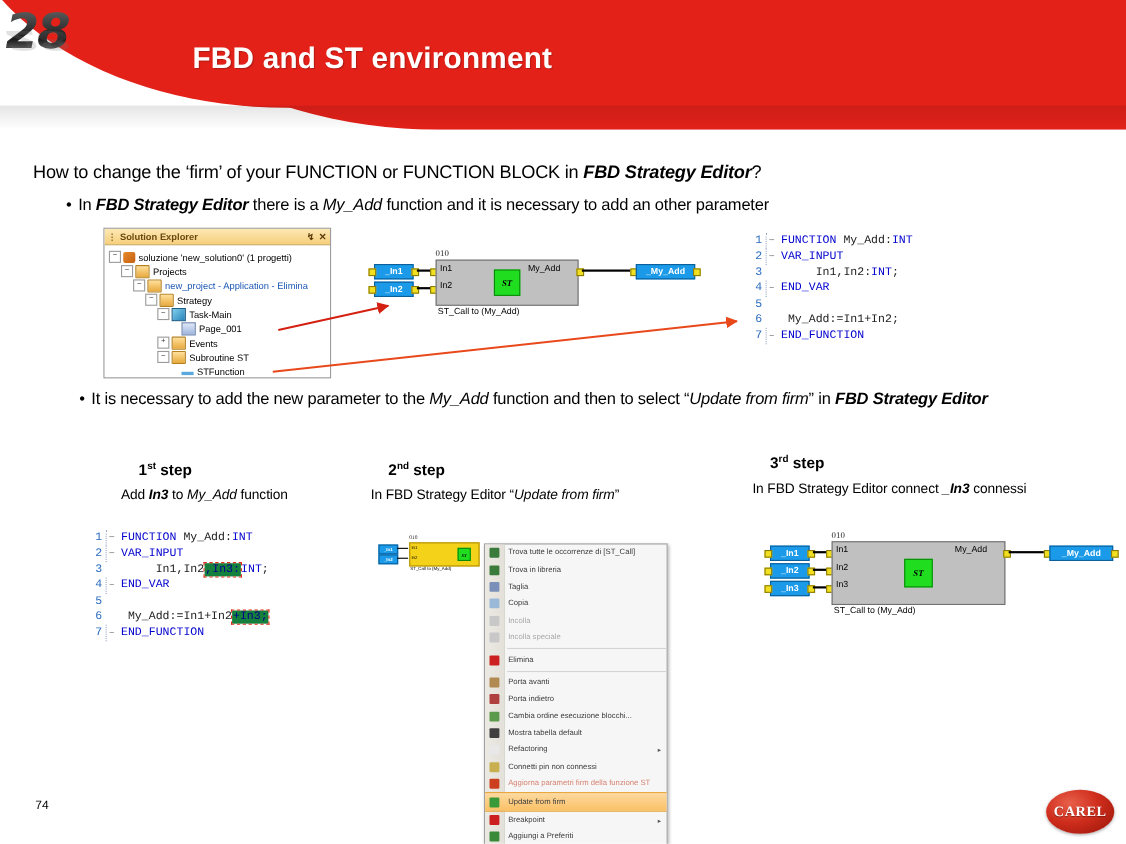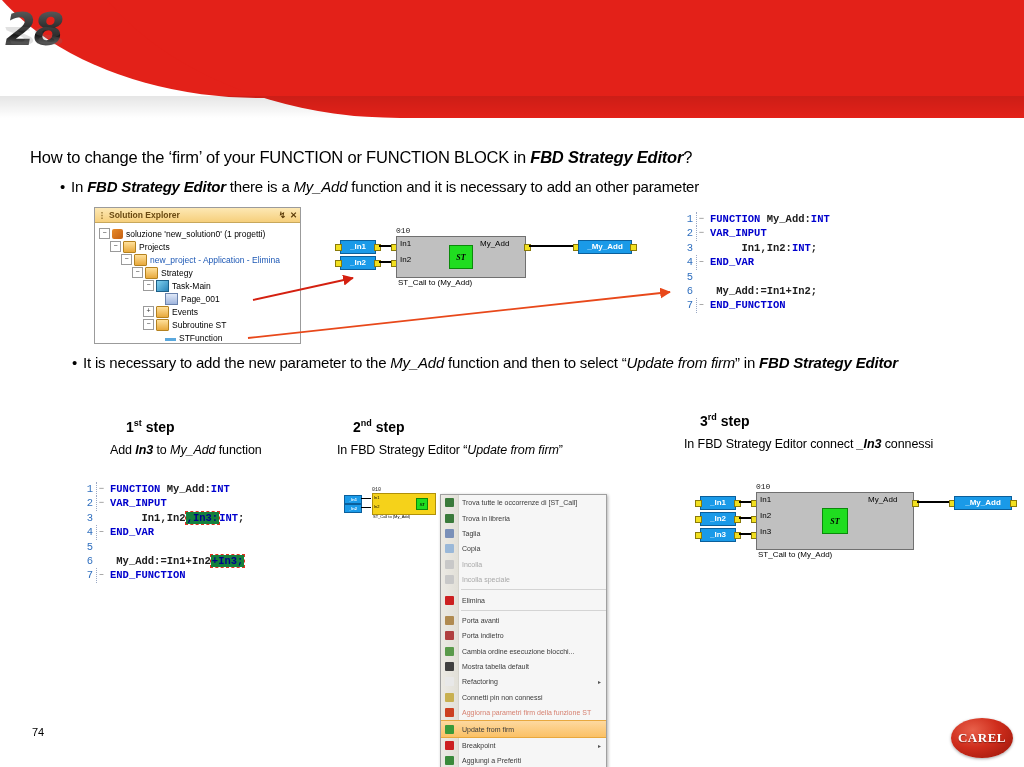--- a/index.html
+++ b/index.html
@@ -106,31 +106,31 @@
     font-size:10.5px;line-height:14.4px;white-space:pre;
   }
   .code-top{left:680px;top:212px;width:290px;}
   .code-s1{left:80px;top:482px;width:250px;}
   .crow{display:flex;align-items:flex-start;height:14.4px;position:relative;}
   .cnum{width:13px;text-align:right;color:#2f6fbf;flex:none;margin-right:3px;}
   .cgut{
     width:9px;flex:none;text-align:center;color:#7a7a7a;
     border-left:1px dotted #9aa8c4;font-size:9px;
   }
-  .ctext{margin-left:4px;color:#00008b;font-weight:bold;}
+  .ctext{margin-left:4px;color:#00008b;font-weight:normal;}
   .kw{color:#0000cd;}
   .pl{color:#202020;}
   .hl{
     background:#15803d;outline:1.5px dashed #e03020;
     padding:0 1px;
   }
 
   
   .fbd{position:absolute;}
-  .fbd-label{font-size:8px;color:#222;font-family:Liberation Mono, monospace;}
+  .fbd-label{font-size:8px;color:#222;font-family:Liberation Serif, serif;}
   .var-box{
     position:absolute;height:12px;background:#1a9ae8;border:1px solid #0b5f9b;
     color:#ffffff;font-size:8px;font-weight:bold;line-height:12px;
     text-align:center;font-family:"Liberation Sans",sans-serif;
   }
   .pin{
     position:absolute;width:5px;height:5px;background:#f2e020;border:1px solid #8a7a08;
   }
   .wire{position:absolute;height:2px;background:#000;}
   .blk{
@@ -197,20 +197,21 @@
 </style>
 </head>
 <body>
 
 <div class="header-wrap">
   <div class="header-red2"></div>
   <div class="header-red"></div>
   <div class="header-shadow"></div>
   <div class="slide-number">28</div>
   <div class="slide-number-reflect">28</div>
+  <div class="header-title">FBD and ST environment</div>
 </div>
 
 <div class="lead"><span>How to change the ‘firm’ of your FUNCTION or FUNCTION BLOCK in </span><span class="b">FBD Strategy Editor</span><span>?</span></div>
 
 <div class="bullet1">
   <span class="bullet-dot">•</span><span><span>In </span><span class="b">FBD Strategy Editor</span><span> there is a </span><span class="i">My_Add</span><span> function and it is necessary to add an other parameter</span></span>
 </div>
 
 <div class="bullet2">
   <span class="bullet-dot">•</span><span><span>It is necessary to add the new parameter to the </span><span class="i">My_Add</span><span> function and then to select “</span><span class="i">Update from firm</span><span>” in </span><span class="b">FBD Strategy Editor</span></span>

